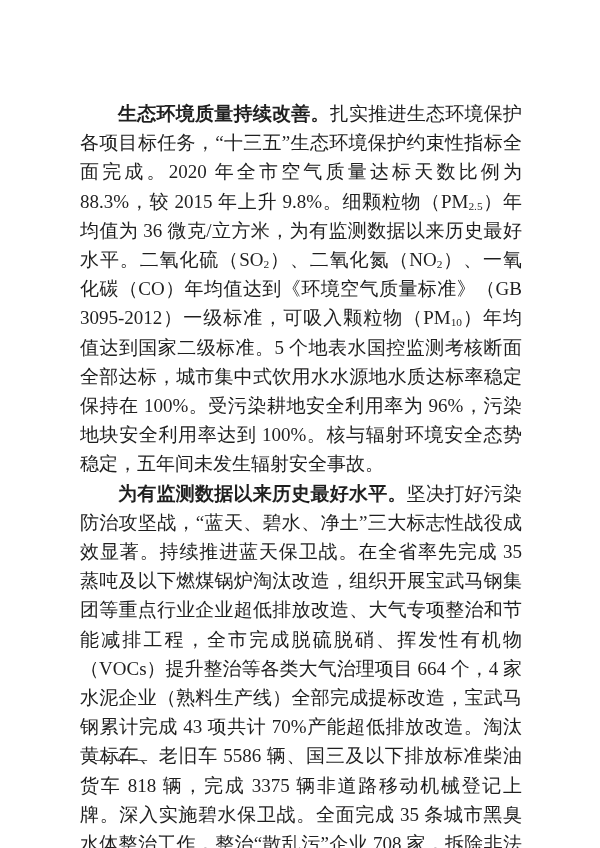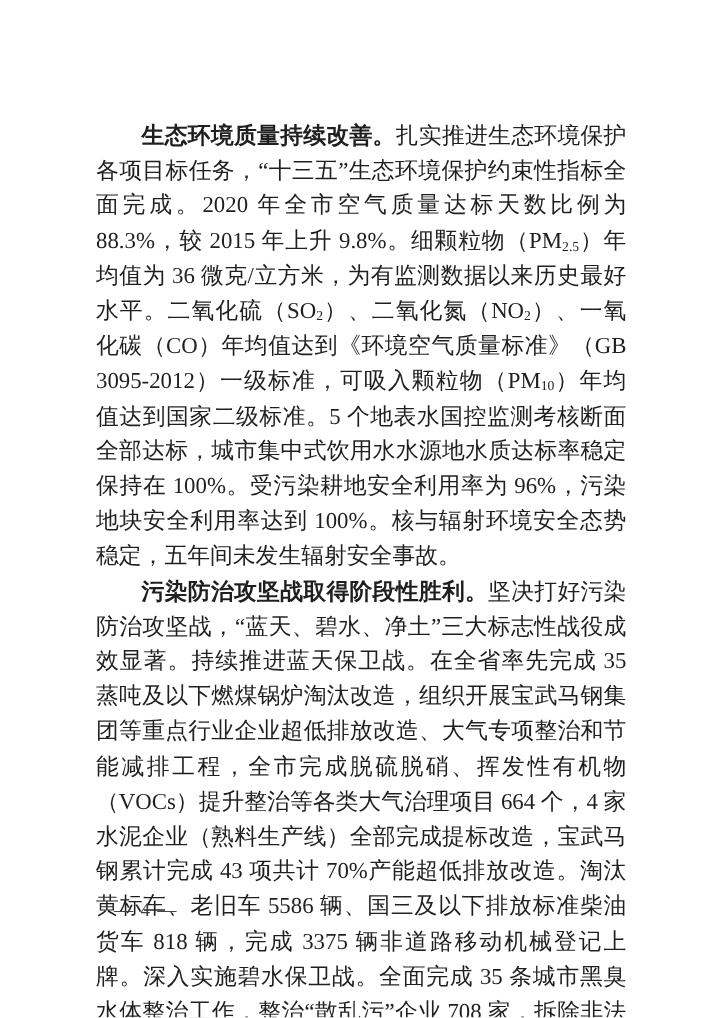--- a/index.html
+++ b/index.html
@@ -48,16 +48,16 @@
     color: #3c3c3c;
     letter-spacing: 1px;
   }
 </style>
 </head>
 <body>
 
 <div class="page">
   <div class="body-text">
       <p><strong>生态环境质量持续改善。</strong><span>扎实推进生态环境保护各项目标任务，“十三五”生态环境保护约束性指标全面完成。2020 年全市空气质量达标天数比例为 88.3%，较 2015 年上升 9.8%。细颗粒物（PM</span><sub>2.5</sub><span>）年均值为 36 微克/立方米，为有监测数据以来历史最好水平。二氧化硫（SO</span><sub>2</sub><span>）、二氧化氮（NO</span><sub>2</sub><span>）、一氧化碳（CO）年均值达到《环境空气质量标准》（GB 3095-2012）一级标准，可吸入颗粒物（PM</span><sub>10</sub><span>）年均值达到国家二级标准。5 个地表水国控监测考核断面全部达标，城市集中式饮用水水源地水质达标率稳定保持在 100%。受污染耕地安全利用率为 96%，污染地块安全利用率达到 100%。核与辐射环境安全态势稳定，五年间未发生辐射安全事故。</span></p>
-      <p><strong>污染防治攻坚战取得阶段性胜利。</strong><span>坚决打好污染防治攻坚战，“蓝天、碧水、净土”三大标志性战役成效显著。持续推进蓝天保卫战。在全省率先完成 35 蒸吨及以下燃煤锅炉淘汰改造，组织开展宝武马钢集团等重点行业企业超低排放改造、大气专项整治和节能减排工程，全市完成脱硫脱硝、挥发性有机物（VOCs）提升整治等各类大气治理项目 664 个，4 家水泥企业（熟料生产线）全部完成提标改造，宝武马钢累计完成 43 项共计 70%产能超低排放改造。淘汰黄标车、老旧车 5586 辆、国三及以下排放标准柴油货车 818 辆，完成 3375 辆非道路移动机械登记上牌。深入实施碧水保卫战。全面完成 35 条城市黑臭水体整治工作，整治“散乱污”企业 708 家，拆除非法码头 153 个，</span></p>
+      <p><strong>为有监测数据以来历史最好水平。</strong><span>坚决打好污染防治攻坚战，“蓝天、碧水、净土”三大标志性战役成效显著。持续推进蓝天保卫战。在全省率先完成 35 蒸吨及以下燃煤锅炉淘汰改造，组织开展宝武马钢集团等重点行业企业超低排放改造、大气专项整治和节能减排工程，全市完成脱硫脱硝、挥发性有机物（VOCs）提升整治等各类大气治理项目 664 个，4 家水泥企业（熟料生产线）全部完成提标改造，宝武马钢累计完成 43 项共计 70%产能超低排放改造。淘汰黄标车、老旧车 5586 辆、国三及以下排放标准柴油货车 818 辆，完成 3375 辆非道路移动机械登记上牌。深入实施碧水保卫战。全面完成 35 条城市黑臭水体整治工作，整治“散乱污”企业 708 家，拆除非法码头 153 个，</span></p>
     </div>
   <div class="footer">— 4 —</div>
 </div>
 
 </body></html>

